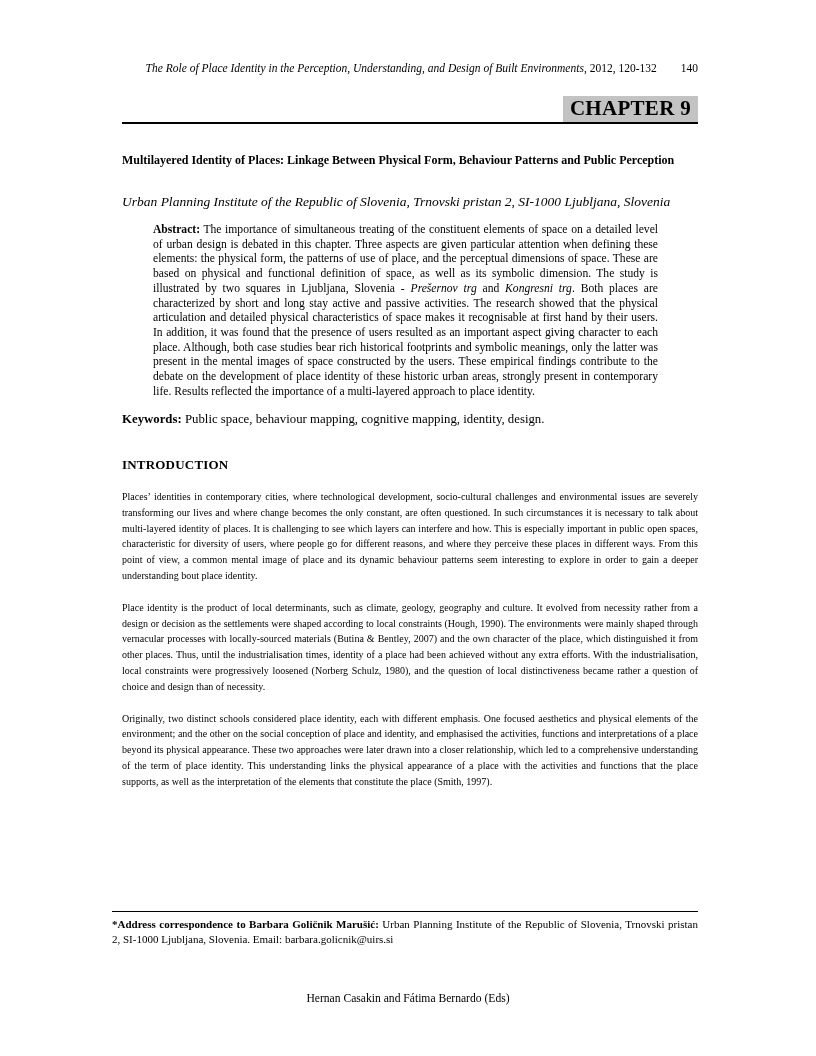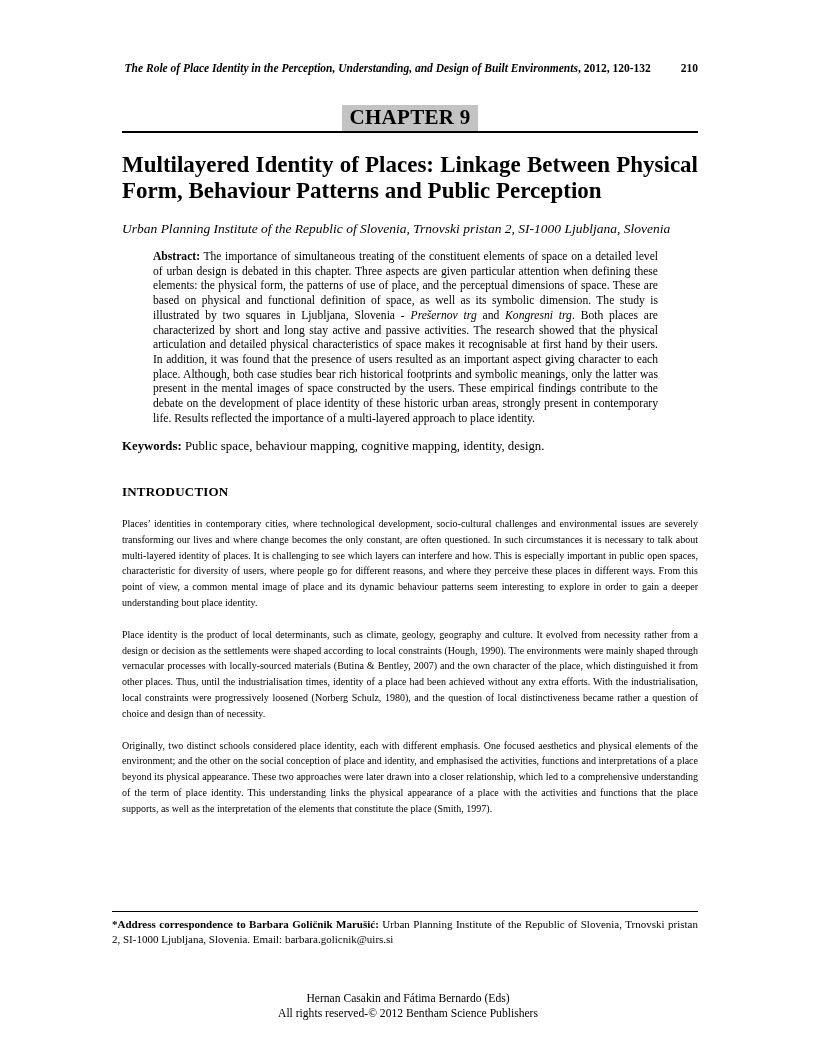--- a/index.html
+++ b/index.html
@@ -8,45 +8,45 @@
     position:relative;
     width:816px; height:1056px;
     background:#ffffff;
     color:#000;
     font-family:"Liberation Serif", serif;
     padding:62px 118px 0 122px;
     overflow:hidden;
   }
   .running-head {
     display:flex; justify-content:flex-end; align-items:baseline;
-    gap:30px; font-size:11.5px; font-weight:bold;
+    gap:24px; font-size:11.5px; font-weight:normal;
     white-space:nowrap;
   }
   .running-title em { font-style:italic; }
   .running-rest { font-style:normal; }
   .chapter-row {
-    margin-top:31px;
+    margin-top:22px;
     border-bottom:2px solid #000;
-    text-align:center;
+    text-align:right;
     line-height:0;
   }
   .chapter-badge {
     display:inline-block;
     background:#c3c3c3;
     font-weight:bold;
     font-size:21px;
     line-height:25px;
     padding:0 7px 1px 7px;
     letter-spacing:0.3px;
   }
   .chapter-title {
     margin-top:19px;
-    font-size:23px;
+    font-size:12px;
     font-weight:bold;
-    line-height:26px;
+    line-height:34px;
     text-align:justify;
   }
   .authors-line {
     margin-top:16px;
     font-size:15px;
     font-weight:bold;
   }
   .authors-line sup { font-size:9px; vertical-align:super; }
   .affiliation {
     margin-top:17px;
@@ -98,21 +98,21 @@
     line-height:15px;
   }
 </style>
 </head>
 <body>
 
 <div class="page">
 
   <div class="running-head">
     <span class="running-title"><em>The Role of Place Identity in the Perception, Understanding, and Design of Built Environments</em><span class="running-rest">, 2012, 120-132</span></span>
-    <span>210</span>
+    <span>140</span>
   </div>
 
   <div class="chapter-row">
     <span class="chapter-badge">CHAPTER 9</span>
   </div>
 
   <h1 class="chapter-title">Multilayered Identity of Places: Linkage Between Physical Form, Behaviour Patterns and Public Perception</h1>
 
 
   <div class="affiliation">Urban Planning Institute of the Republic of Slovenia, Trnovski pristan 2, SI-1000 Ljubljana, Slovenia</div>
@@ -130,16 +130,15 @@
   <p class="body-para">Places’ identities in contemporary cities, where technological development, socio-cultural challenges and environmental issues are severely transforming our lives and where change becomes the only constant, are often questioned. In such circumstances it is necessary to talk about multi-layered identity of places. It is challenging to see which layers can interfere and how. This is especially important in public open spaces, characteristic for diversity of users, where people go for different reasons, and where they perceive these places in different ways. From this point of view, a common mental image of place and its dynamic behaviour patterns seem interesting to explore in order to gain a deeper understanding bout place identity.</p>
   <p class="body-para">Place identity is the product of local determinants, such as climate, geology, geography and culture. It evolved from necessity rather from a design or decision as the settlements were shaped according to local constraints (Hough, 1990). The environments were mainly shaped through vernacular processes with locally-sourced materials (Butina &amp; Bentley, 2007) and the own character of the place, which distinguished it from other places. Thus, until the industrialisation times, identity of a place had been achieved without any extra efforts. With the industrialisation, local constraints were progressively loosened (Norberg Schulz, 1980), and the question of local distinctiveness became rather a question of choice and design than of necessity.</p>
   <p class="body-para">Originally, two distinct schools considered place identity, each with different emphasis. One focused aesthetics and physical elements of the environment; and the other on the social conception of place and identity, and emphasised the activities, functions and interpretations of a place beyond its physical appearance. These two approaches were later drawn into a closer relationship, which led to a comprehensive understanding of the term of place identity. This understanding links the physical appearance of a place with the activities and functions that the place supports, as well as the interpretation of the elements that constitute the place (Smith, 1997).</p>
 
   <div class="footnote-block">
     <span class="lbl">*Address correspondence to Barbara Goličnik Marušić:</span><span> Urban Planning Institute of the Republic of Slovenia, Trnovski pristan 2, SI-1000 Ljubljana, Slovenia. Email: barbara.golicnik@uirs.si</span>
   </div>
 
   <div class="page-footer">
     <div>Hernan Casakin and Fátima Bernardo (Eds)</div>
-    <div>All rights reserved-© 2012 Bentham Science Publishers</div>
   </div>
 
 </div>
 
 </body></html>

